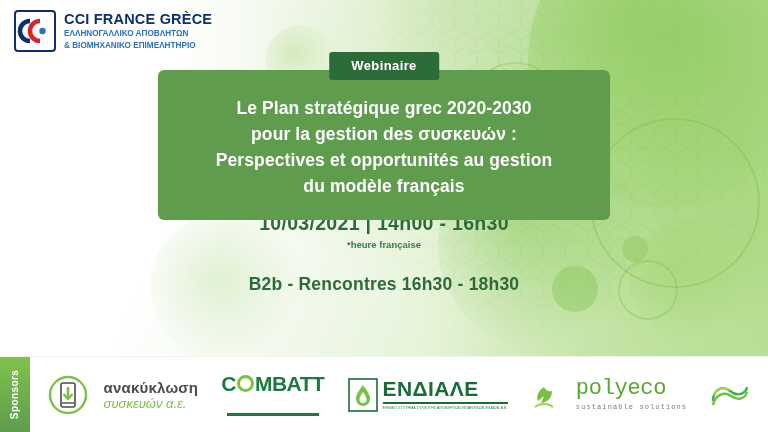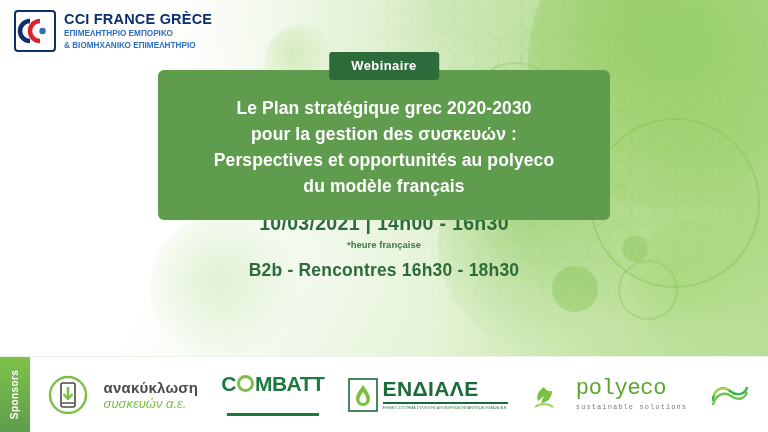--- a/index.html
+++ b/index.html
@@ -135,21 +135,21 @@
   }
   .date-note {
     font-size: 9.5px;
     font-weight: bold;
     margin-top: 4px;
     color: #3b7a45;
   }
   .b2b-line {
     font-size: 17.5px;
     font-weight: bold;
-    margin-top: 10px;
+    margin-top: 24px;
     letter-spacing: .2px;
   }
 
   
   .sponsors-bar {
     position: absolute;
     left: 0; right: 0; bottom: 0;
     height: 76px;
     background: #ffffff;
     display: flex;
@@ -254,29 +254,29 @@
 
   <div class="cci-logo">
     <svg class="cci-mark" viewBox="0 0 42 42" xmlns="http://www.w3.org/2000/svg">
       <rect x="1" y="1" width="40" height="40" rx="3" fill="none" stroke="#0d2f6e" stroke-width="2"></rect>
       <path d="M16 11 A10 10 0 1 0 16 31" fill="none" stroke="#0d2f6e" stroke-width="4.5"></path>
       <path d="M26 11 A10 10 0 1 0 26 31" fill="none" stroke="#d9232e" stroke-width="4.5"></path>
       <circle cx="28.5" cy="21" r="3.2" fill="#2e6fbf"></circle>
     </svg>
     <div class="cci-text">
       <div class="cci-title">CCI FRANCE GRÈCE</div>
-      <div class="cci-sub">ΕΠΙΜΕΛΗΤΗΡΙΟ ΕΜΠΟΡΙΚΟ</div>
+      <div class="cci-sub">ΕΛΛΗΝΟΓΑΛΛΙΚΟ ΑΠΟΒΛΗΤΩΝ</div>
       <div class="cci-sub">&amp; ΒΙΟΜΗΧΑΝΙΚΟ ΕΠΙΜΕΛΗΤΗΡΙΟ</div>
     </div>
   </div>
 
   <div class="title-panel">
     <p>Le Plan stratégique grec 2020-2030</p>
     <p>pour la gestion des συσκευών :</p>
-    <p>Perspectives et opportunités au polyeco</p>
+    <p>Perspectives et opportunités au gestion</p>
     <p>du modèle français</p>
   </div>
 
   <div class="webinaire-badge">Webinaire</div>
 
   <div class="date-block">
     <div class="date-line">10/03/2021  |  14h00 - 16h30</div>
     <div class="date-note">*heure française</div>
     <div class="b2b-line">B2b - Rencontres 16h30 - 18h30</div>
   </div>

